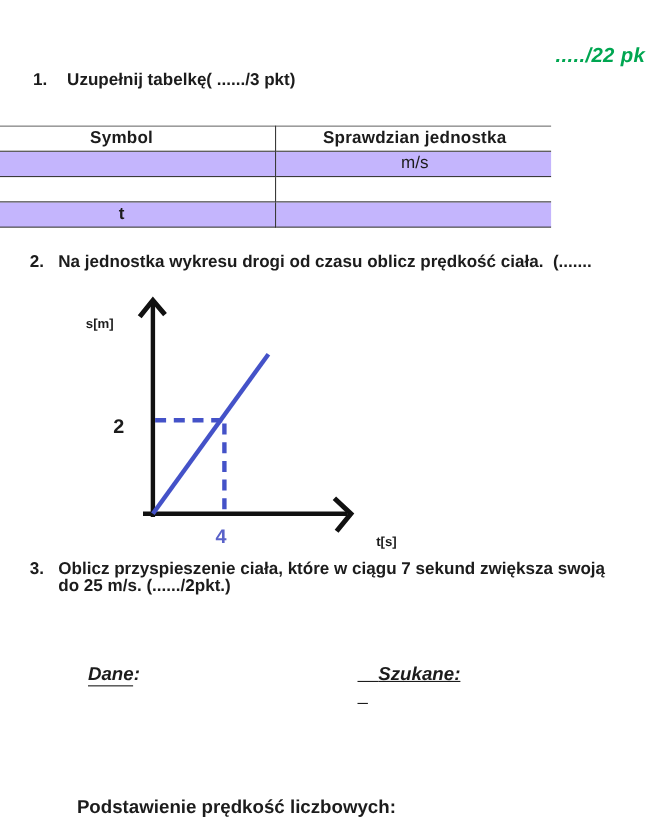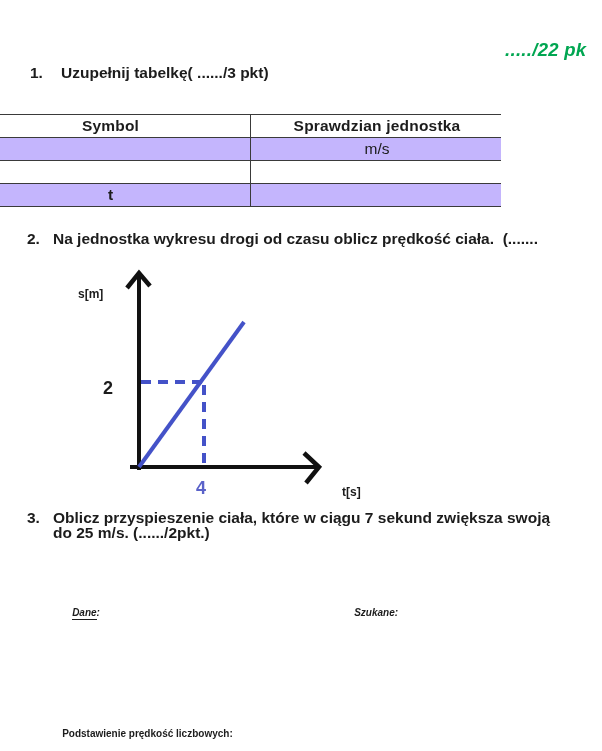--- a/index.html
+++ b/index.html
@@ -61,21 +61,21 @@
   .chart-svg { position: absolute; left: 60px; top: 262px; }
   .chart-svg text {
     font-family: "Liberation Sans", sans-serif;
     font-weight: bold; fill: #1c1c1c;
   }
   .axis-label { font-size: 12px; }
   .tick-label { font-size: 18px; }
 
   
   .work-label {
-    font-weight: bold; font-size: 10px; line-height: 20px; white-space: pre;
+    font-weight: bold; font-size: 17px; line-height: 20px; white-space: pre;
   }
   .italic { font-style: italic; }
   .u-underline { border-bottom: 1.5px solid currentColor; padding-bottom: 1px; }
 </style>
 </head>
 <body>
 
 <div class="page">
 
   <span class="abs doc-score" style="left:505px; top:27px;margin-top:12px;">...../22 pk</span>
@@ -146,21 +146,21 @@
     <span class="qnum q23num">3.</span>
     <span class="q-text">Oblicz przyspieszenie ciała, które w ciągu 7 sekund zwiększa swoją</span>
   </div>
   <div class="abs qline" style="left:53px; top:510px;margin-top:13px;">
     <span class="q-text">do 25 m/s. (....../2pkt.)</span>
   </div>
 
   <div class="abs work-label italic" style="left:61px; top:583px;">
     <span class="u-underline">Dane</span><span>:</span>
   </div>
-  <div class="abs work-label italic" style="left:343px; top:583px;">
+  <div class="abs work-label italic" style="left:325px; top:583px;text-decoration:underline;">
     <span>Szukane:</span>
   </div>
 
 
   <div class="abs work-label" style="left:51px; top:704px;">
     <span>Podstawienie prędkość liczbowych:</span>
   </div>
 
 </div>
 

